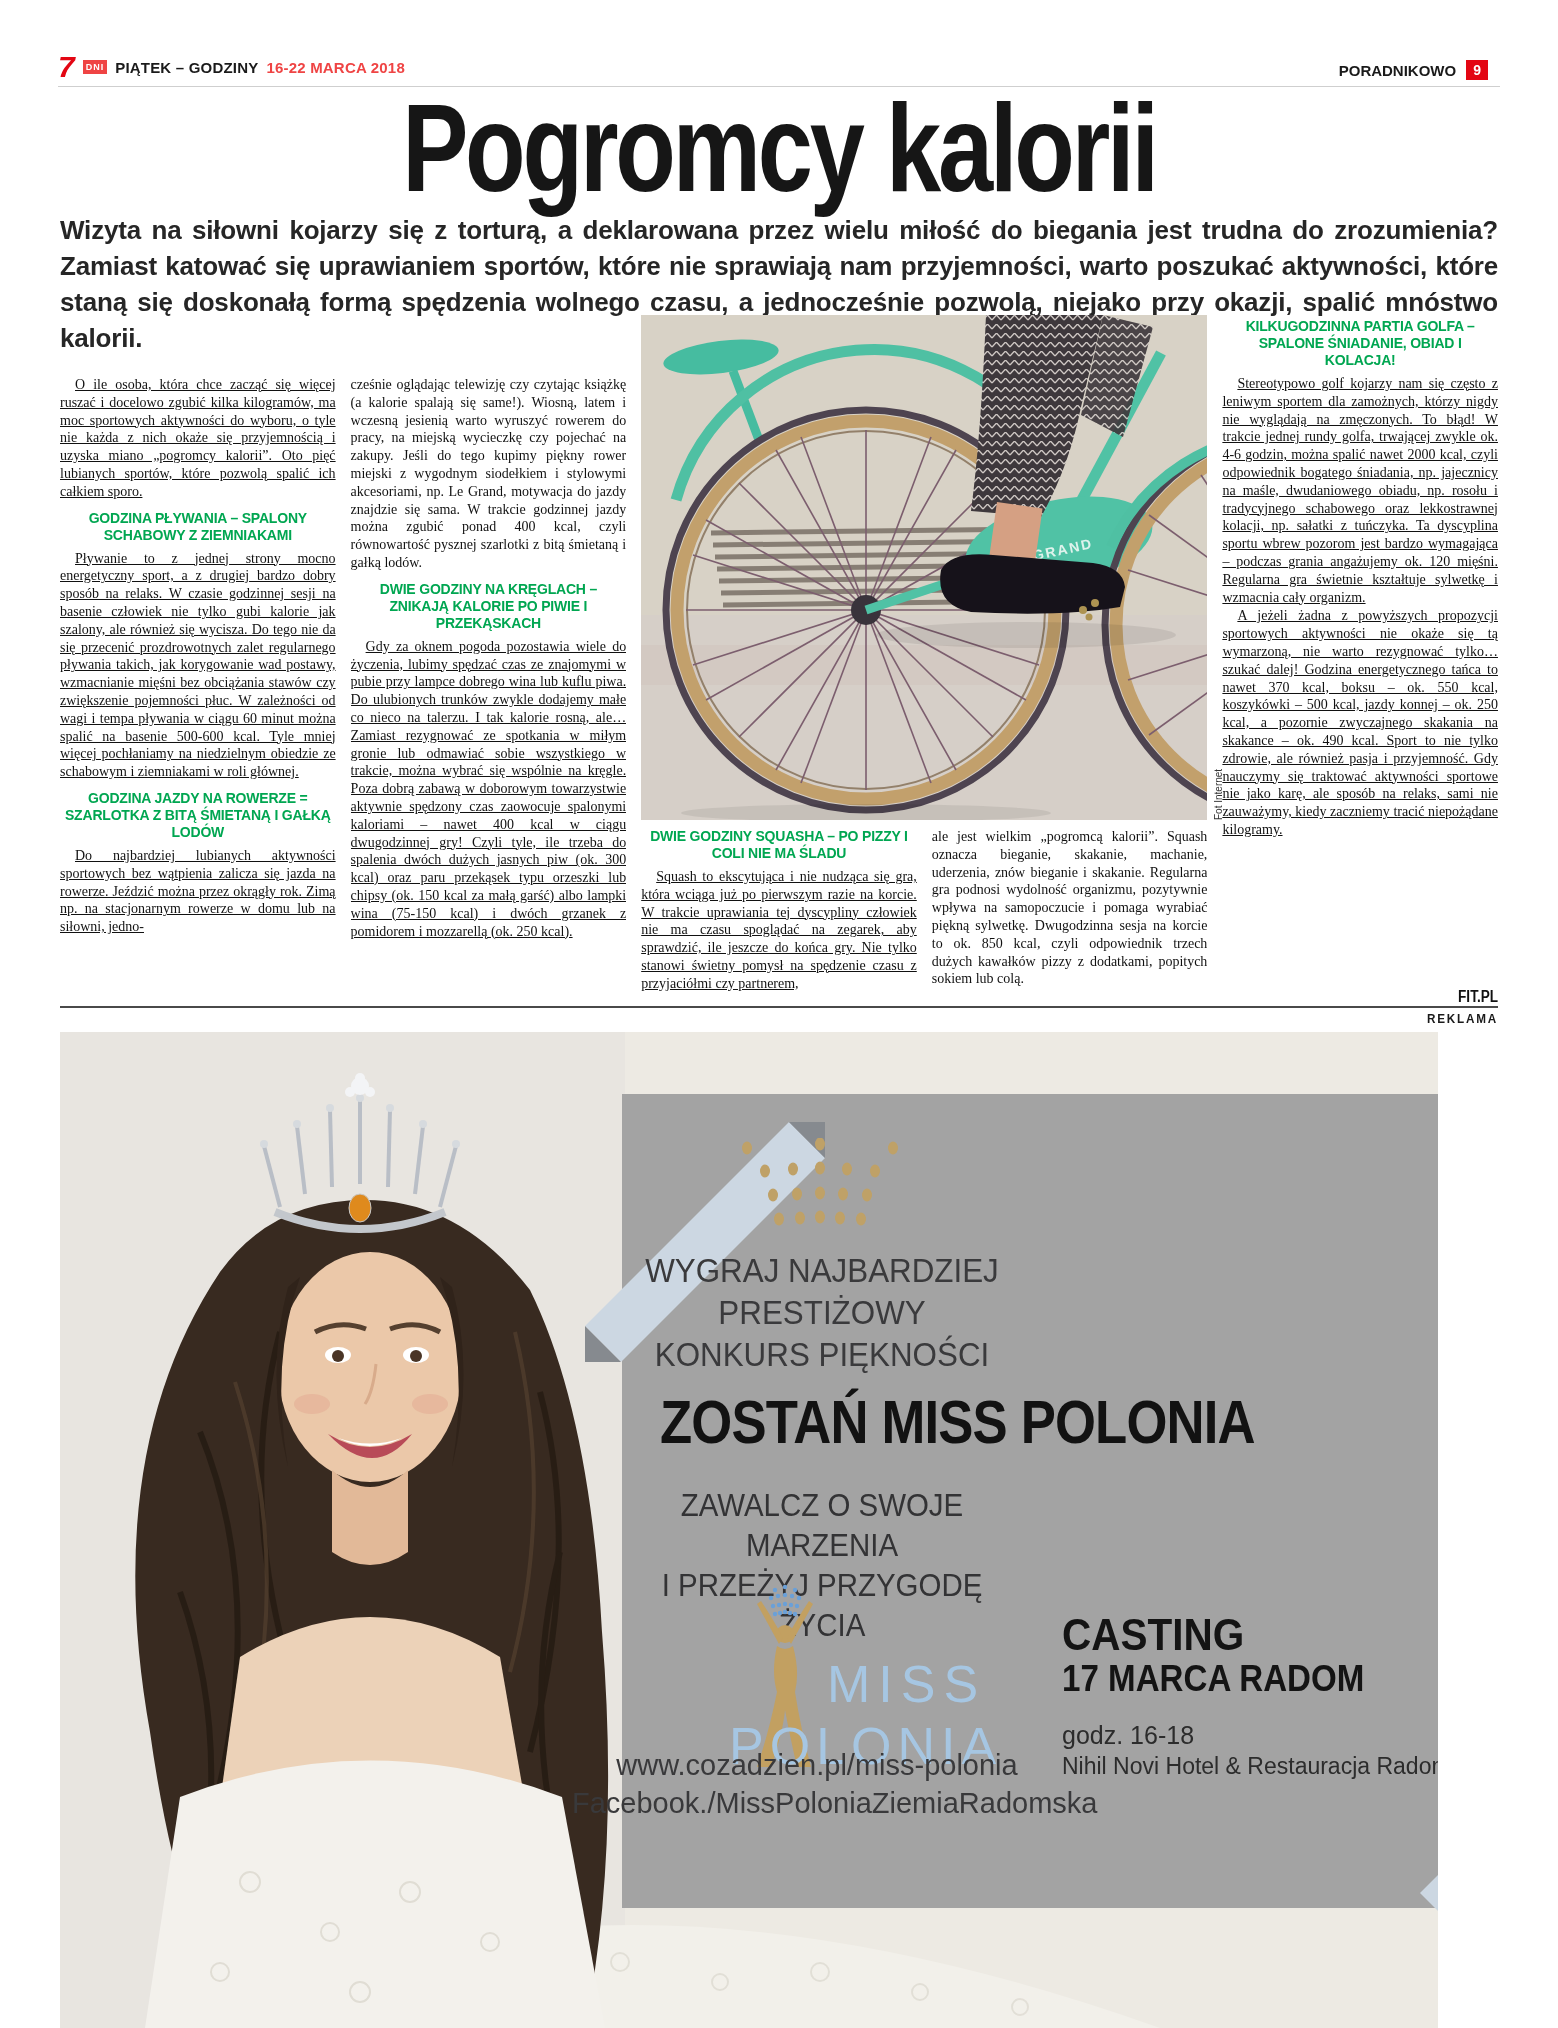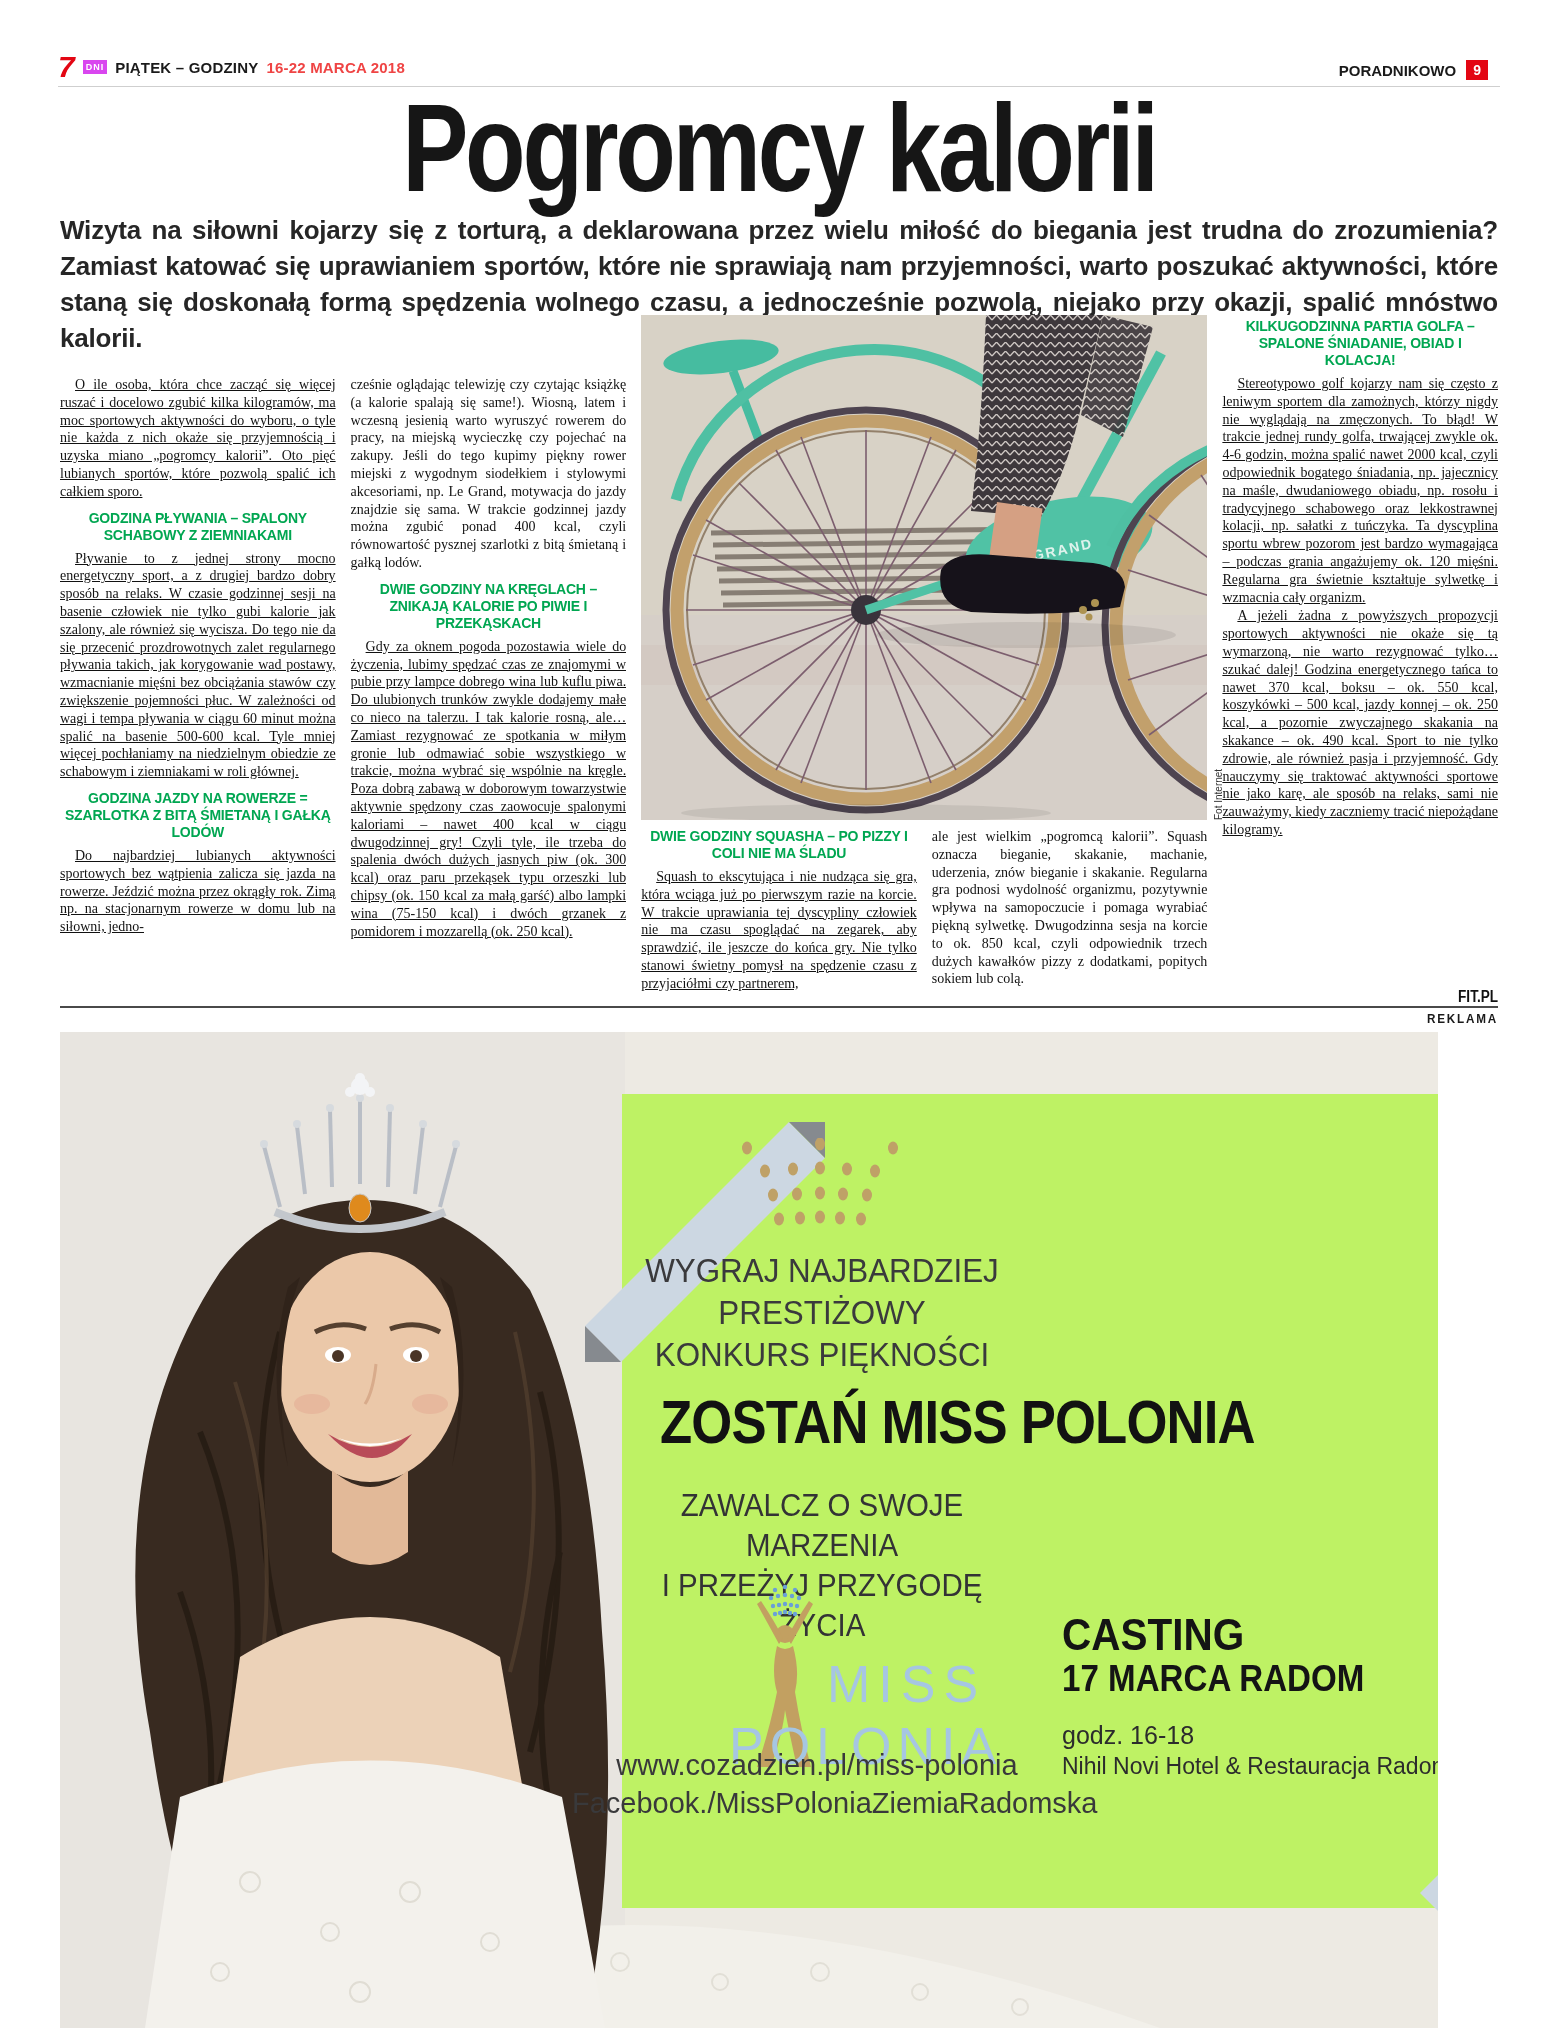--- a/index.html
+++ b/index.html
@@ -4,21 +4,21 @@
 <style>
   html,body { margin:0; padding:0; background:#ffffff; }
   .page { position:relative; width:1558px; height:2028px; background:#fff; overflow:hidden;
           font-family:"Liberation Serif", serif; color:#111; }
 
   
   .header { position:absolute; top:50px; left:58px; width:1442px; height:36px;
             border-bottom:1px solid #cfcfcf; font-family:"Liberation Sans", sans-serif; }
   .hleft { position:absolute; left:0; bottom:6px; display:flex; align-items:center; gap:8px; }
   .brand7 { color:#E30613; font-size:30px; font-weight:bold; font-style:italic; line-height:26px; }
-  .brandbox { background:#d946ef; color:#fff; font-size:9px; font-weight:bold; padding:2px 3px; letter-spacing:1px;text-align:right; }
+  .brandbox { background:#ef4444; color:#fff; font-size:9px; font-weight:bold; padding:2px 3px; letter-spacing:1px;text-align:right; }
   .days { font-size:15px; font-weight:bold; color:#1a1a1a; letter-spacing:0.2px; }
   .dates { font-size:15px; font-weight:bold; color:#ef4444; letter-spacing:0.2px; }
   .hright { position:absolute; right:12px; bottom:6px; display:flex; align-items:center; gap:10px; }
   .section-name { font-size:15px; font-weight:bold; color:#1a1a1a; }
   .pagenum { background:#E30613; color:#fff; font-size:14px; font-weight:bold; padding:2px 7px; }
 
   
   .headline { position:absolute; top:86px; left:0; width:1558px; text-align:center;
               font-family:"Liberation Sans", sans-serif; font-weight:bold; font-size:124px;
               line-height:124px; color:#161616; letter-spacing:-4px;
@@ -48,21 +48,21 @@
 
   
   .ad-rule { position:absolute; top:1006px; left:60px; width:1438px; border-top:2px solid #4a4a4a; }
   .ad-label { position:absolute; top:1011px; right:60px; font-family:"Liberation Sans", sans-serif;
               font-weight:bold; font-size:13px; letter-spacing:2px; color:#1a1a1a;
               transform:scaleX(0.9); transform-origin:right; }
 
   
   .ad { position:absolute; top:1032px; left:60px; width:1378px; height:996px; background:#edeae3; overflow:hidden; }
   .ad-photo { position:absolute; left:0; top:0; width:1378px; height:996px; }
-  .ad-card { position:absolute; left:562px; top:62px; width:893px; height:814px; background:#bef264; }
+  .ad-card { position:absolute; left:562px; top:62px; width:893px; height:814px; background:#a3a3a3; }
   .ribbon-tl { position:absolute; left:-45px; top:-20px; width:300px; height:300px; }
   .ribbon-br { position:absolute; right:-45px; bottom:-40px; width:150px; height:150px; }
   .crown-dots { position:absolute; left:113px; top:44px; }
   .prestige { position:absolute; left:0; top:156px; width:400px; text-align:center;
               font-family:"Liberation Sans", sans-serif; font-size:33px; line-height:42px;
               color:#3a3a3c; transform:scaleX(0.95); transform-origin:center; }
   .zostan { position:absolute; left:-10px; top:292px; width:640px; text-align:center;
             font-family:"Liberation Sans", sans-serif; font-weight:bold; font-size:62px;
             color:#121212; letter-spacing:-1px; transform:scaleX(0.85); transform-origin:center; white-space:nowrap; }
   .zawalcz { position:absolute; left:0; top:392px; width:400px; text-align:center;

